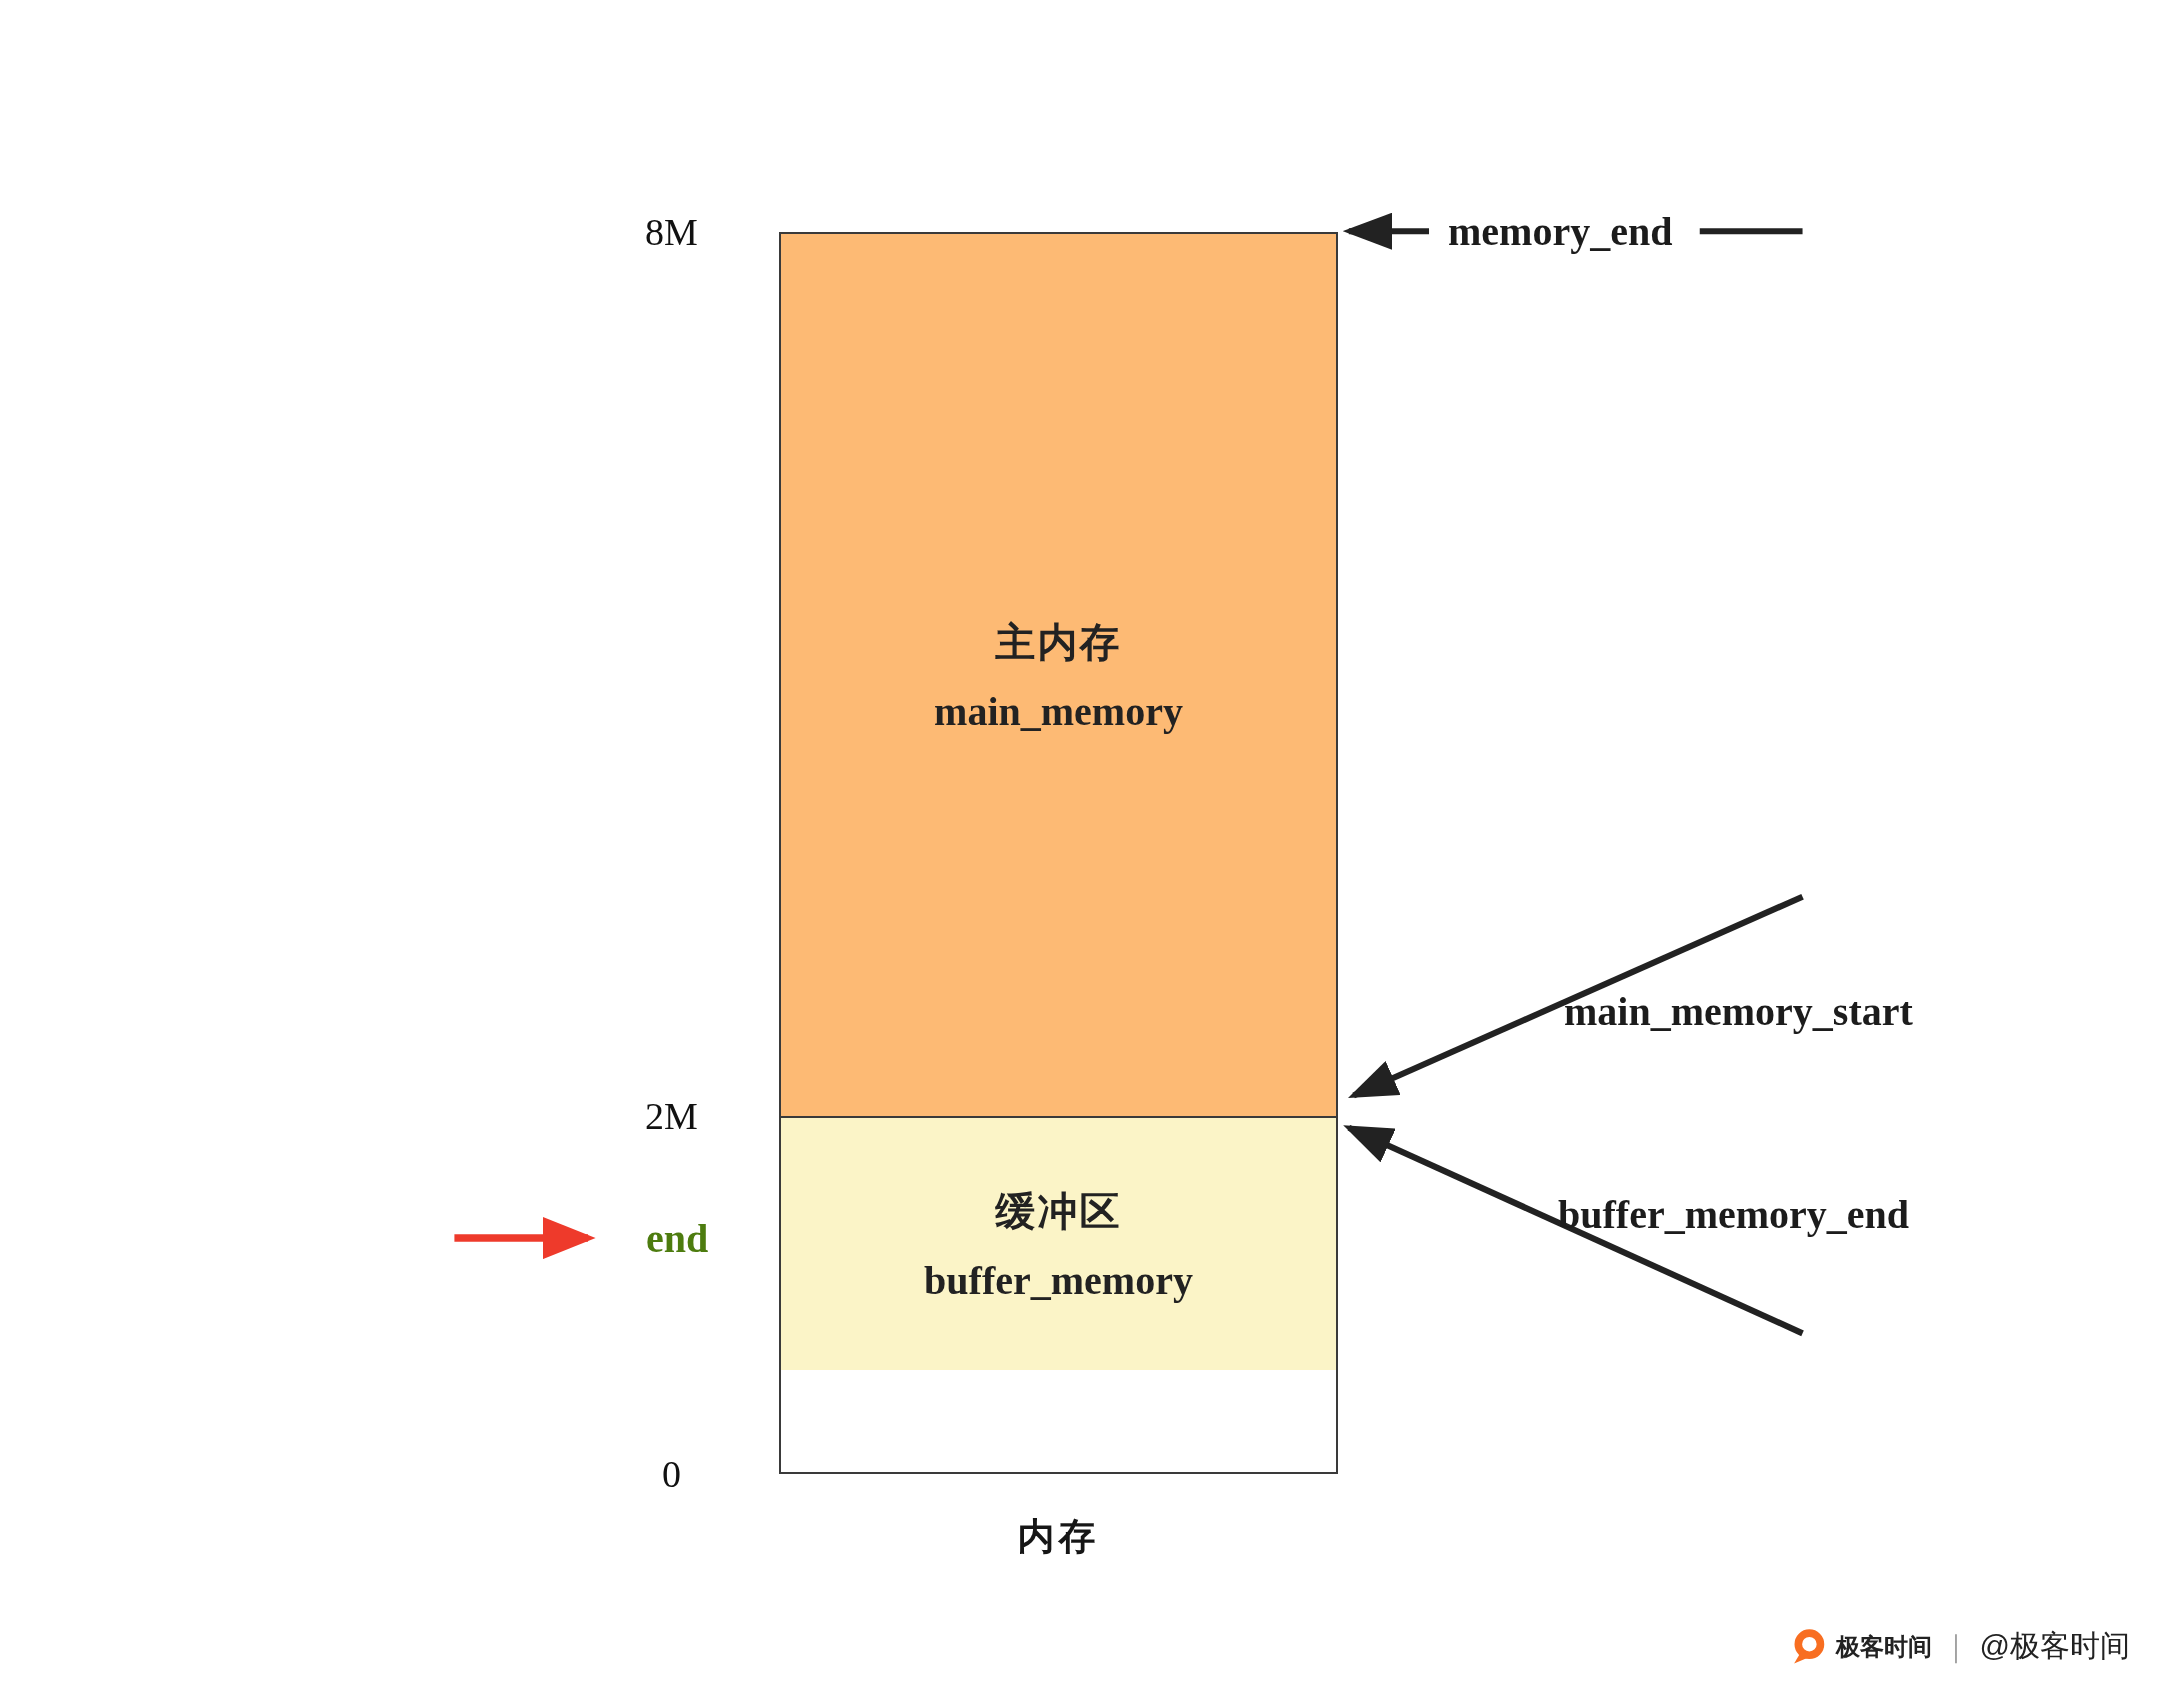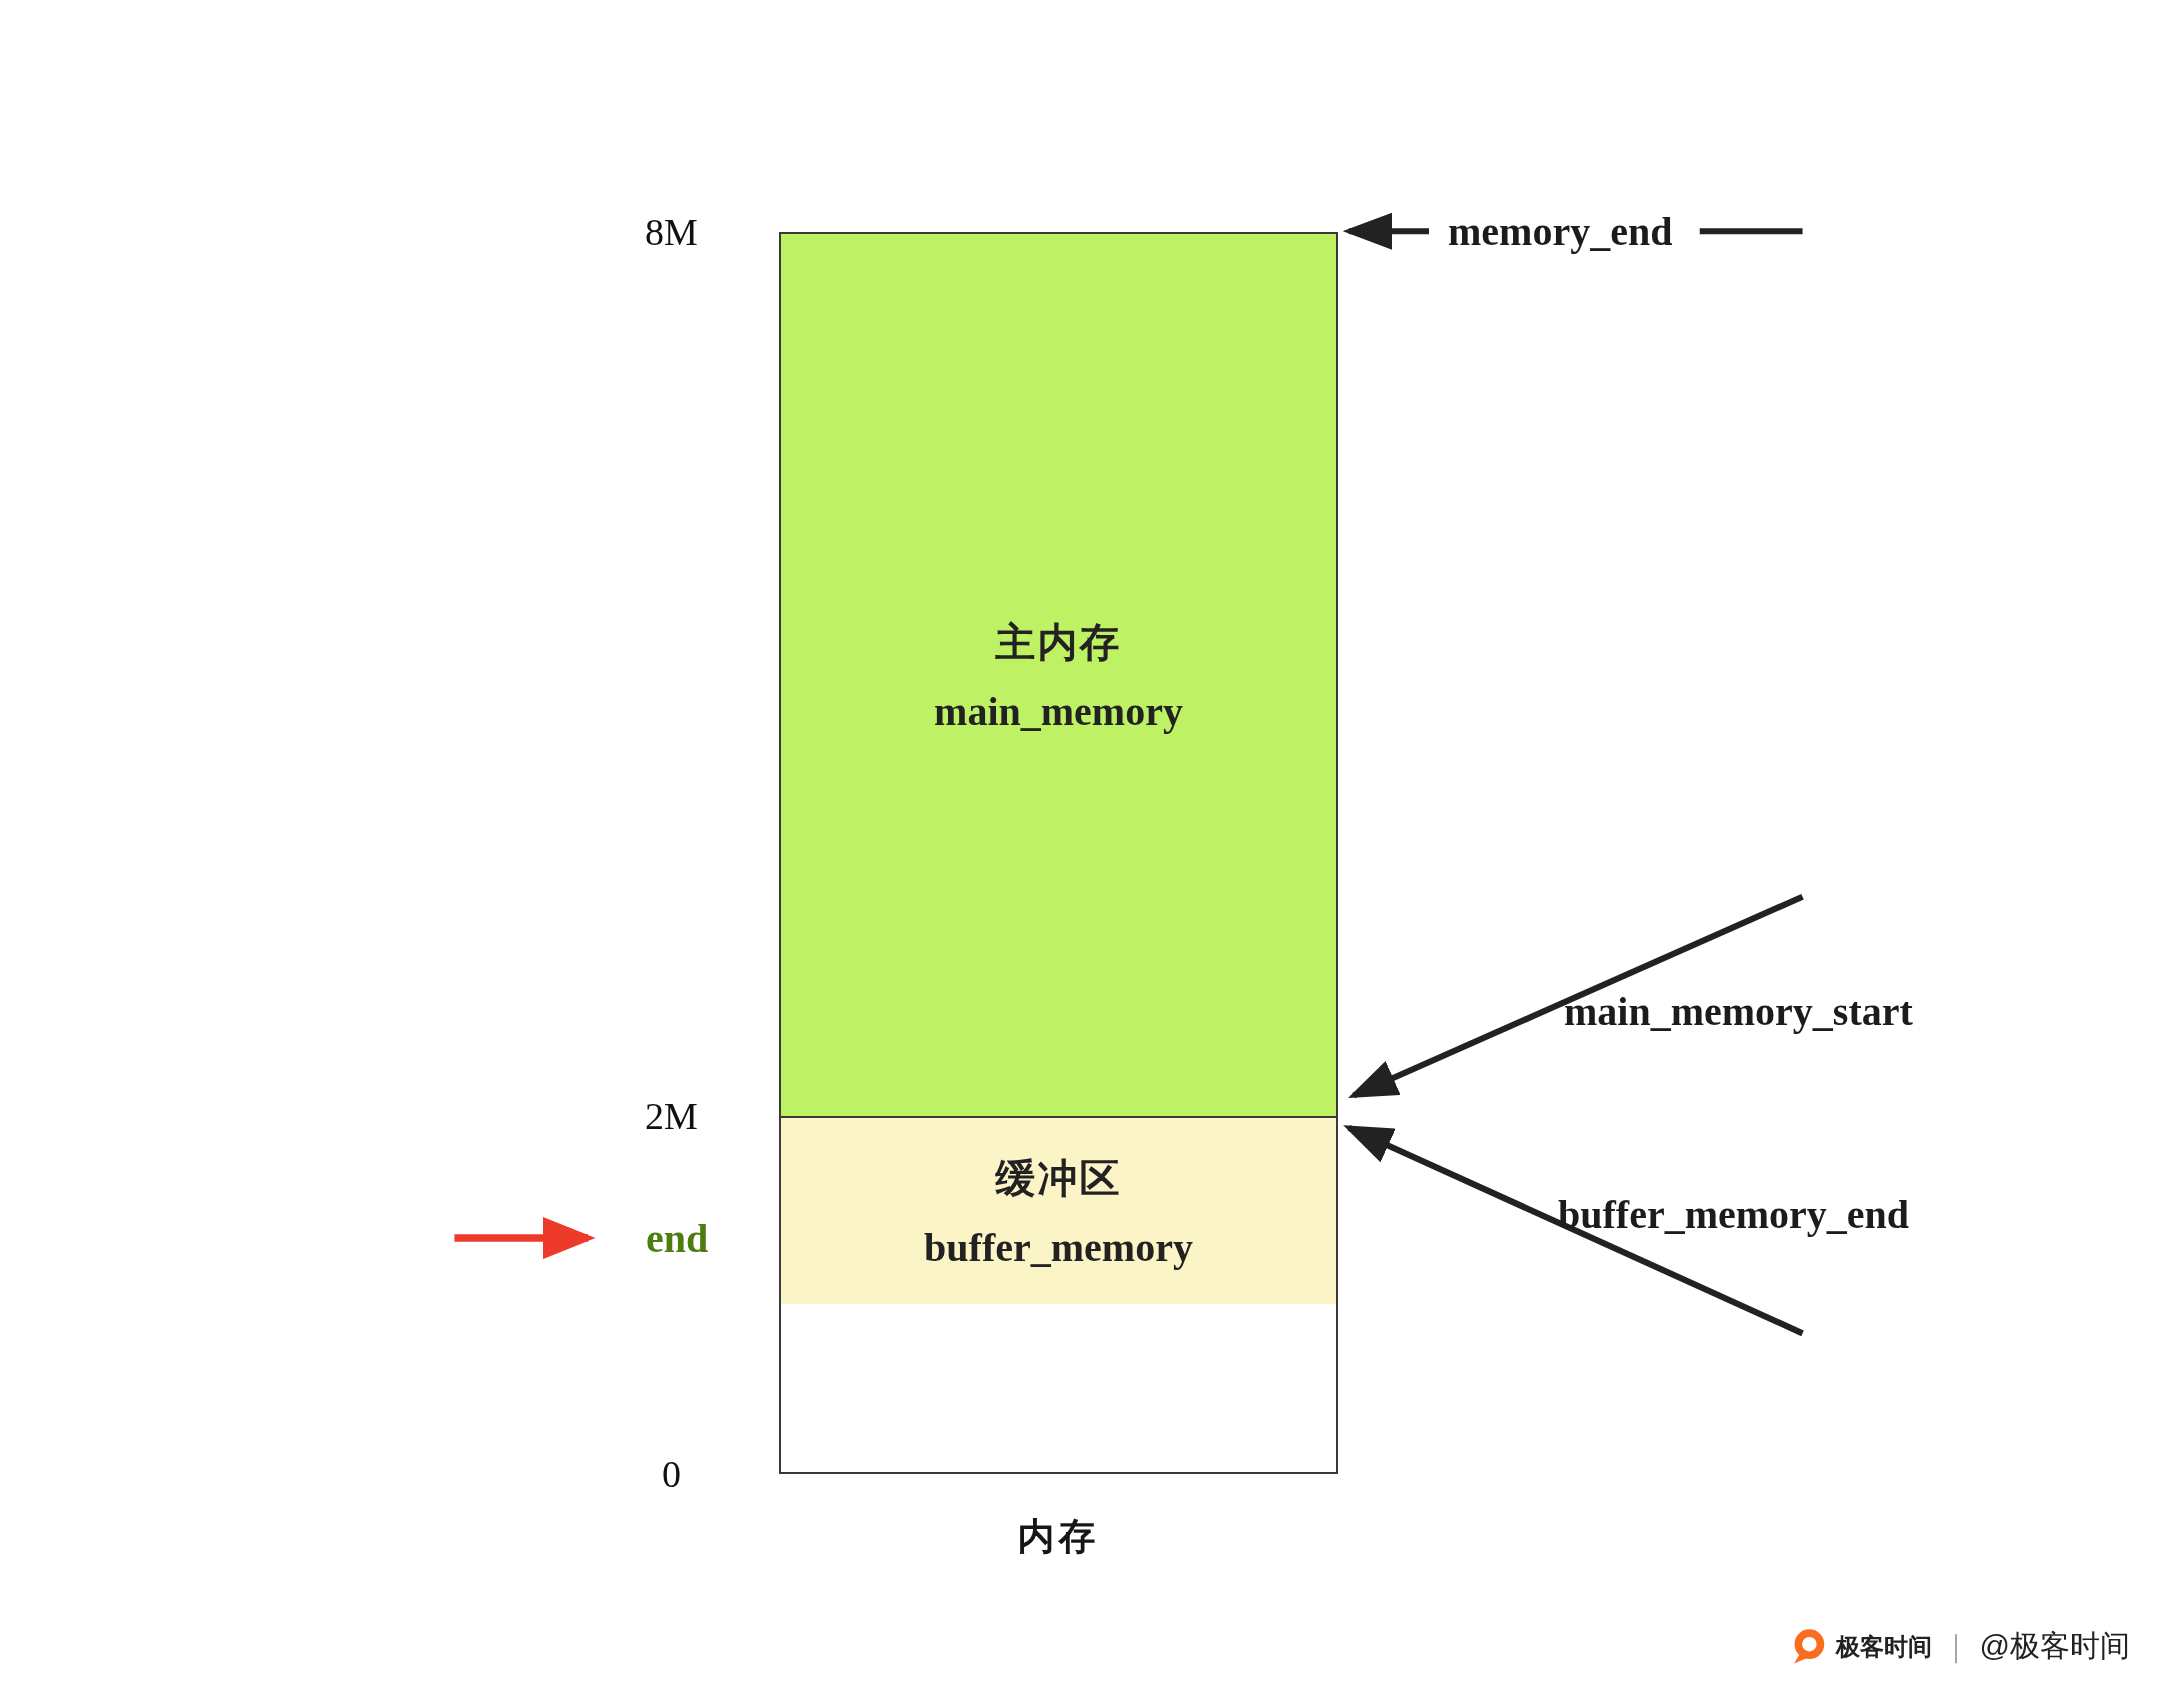--- a/index.html
+++ b/index.html
@@ -32,22 +32,22 @@
     background: #ffffff;
   }
   .section {
     position: absolute;
     left: 0; width: 100%;
     display: flex; flex-direction: column;
     align-items: center; justify-content: center;
     gap: 18px;
     text-align: center;
   }
-  .sec-main   { top: 0;      height: 882px; background: #bef264; }
-  .sec-buffer { top: 882px; height: 188px;  background: #fbf4c7; border-top: 2.7px solid #3a3a3a; }
+  .sec-main   { top: 0;      height: 882px; background: #fdba74; }
+  .sec-buffer { top: 882px; height: 254px;  background: #fbf4c7; border-top: 2.7px solid #3a3a3a; }
   .sec-kernel { top: 1087px; height: 149px;  background: #b8d9f2; border-top: 2.7px solid #3a3a3a; }
   .sec-label-cn { font-size: 40px; font-weight: 600; letter-spacing: 2.1px; color: #222; }
   .sec-label-en { font-size: 40px; font-weight: 700; color: #222; }
 
   
   .axis-label {
     position: absolute;
     left: 596px; width: 151px;
     text-align: center;
     font-size: 38px; line-height: 47px;

